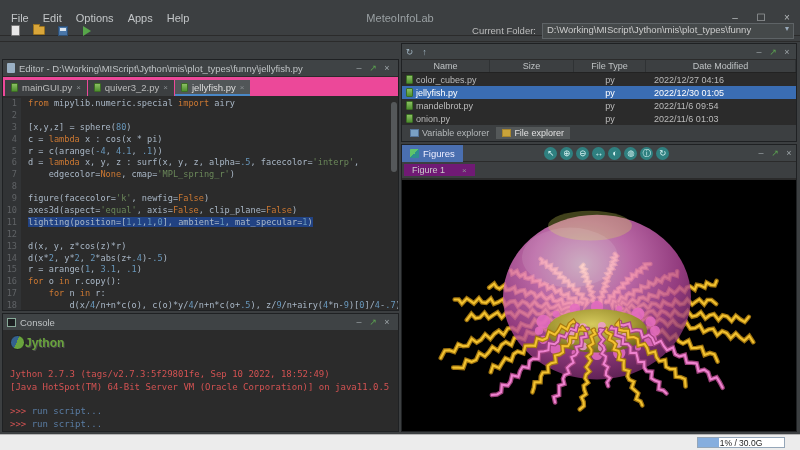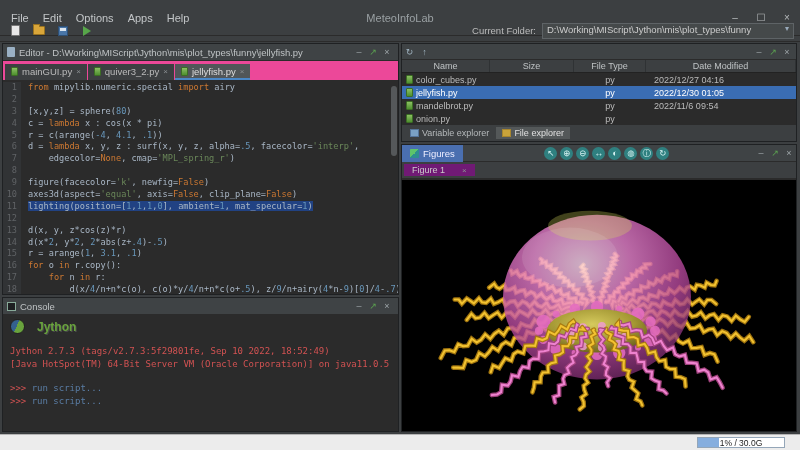--- a/index.html
+++ b/index.html
@@ -25,21 +25,21 @@
   .open-folder-icon::before{content:'';position:absolute;top:-3px;left:-1px;width:5px;height:2px;background:#d9a63a;border:1px solid #9a7320;border-bottom:none;}
   .save-icon{width:10px;height:10px;background:#4976a8;border:1px solid #2e4f74;}
   .save-icon::before{content:'';display:block;margin:1px auto 0;width:6px;height:3px;background:#dce6f0;}
   .run-icon{width:0;height:0;border-left:8px solid #57a64a;border-top:5px solid transparent;border-bottom:5px solid transparent;}
   .folder-area{margin-left:auto;display:flex;align-items:center;gap:6px;}
   .combo{width:252px;height:16px;background:#45494a;border:1px solid #5e6366;display:flex;align-items:flex-start;
          padding:0 4px;color:#ccc;font-size:9.5px;white-space:nowrap;overflow:hidden;}
   .combo-arrow{margin-left:auto;color:#9ab;font-size:8px;}
   
   .main{position:absolute;top:42px;bottom:16px;left:0;right:0;}
-  .left-col{position:absolute;left:2px;width:397px;top:1px;bottom:2px;}
+  .left-col{position:absolute;left:2px;width:397px;top:17px;bottom:2px;}
   .right-col{position:absolute;left:401px;right:3px;top:1px;bottom:2px;}
   .panel{position:absolute;background:#2b2b2b;border:1px solid #1f2123;overflow:hidden;}
   .panel-header{height:17px;display:flex;align-items:center;gap:4px;background:#3f4345;
                 border-bottom:1px solid #2b2b2b;font-size:9.5px;color:#bfc3c5;padding:0 4px;white-space:nowrap;}
   .ph-controls{margin-left:auto;display:flex;align-items:center;}
   .ph-btn{width:14px;text-align:center;color:#9da5a8;font-size:9px;}
   .ph-btn.green{color:#5aa050;}
   .doc-icon{width:8px;height:10px;background:#9ab0c4;border-radius:1px;flex:none;}
   .console-icon{width:9px;height:9px;background:#1d1f21;border:1px solid #8a9;flex:none;}
   
@@ -54,21 +54,21 @@
   .code-line{display:flex;height:11.9px;line-height:11.9px;}
   .ln{width:18px;flex:none;text-align:right;padding-right:4px;color:#606366;background:#313335;}
   .lc{padding-left:7px;white-space:pre;color:#a9b7c6;}
   .tok-kw{color:#cc7832;}.tok-str{color:#6a8759;}.tok-num{color:#6897bb;}.tok-txt{color:#a9b7c6;}
   .code-line.current .lc span{background:#214283;}
   .vscroll{position:absolute;right:1px;top:42px;width:6px;height:70px;background:#55585a;border-radius:3px;}
   
   .console-panel{top:254px;left:0;right:0;bottom:0;}
   .console-body{position:absolute;top:17px;left:0;right:0;bottom:0;padding:4px 7px;
                 font-family:"DejaVu Sans Mono","Liberation Mono",monospace;font-size:9px;overflow:hidden;}
-  .jython-row{display:flex;align-items:center;gap:12px;margin-bottom:11px;}
+  .jython-row{display:flex;align-items:center;gap:0;margin-bottom:18px;}
   .jy-logo{width:15px;height:15px;border-radius:50%;background:linear-gradient(115deg,#34618e 45%,#69a33d 45%);border:1px solid #222;}
   .jy-text{color:#69a33d;font-weight:bold;font-size:12px;font-family:"Liberation Sans",sans-serif;text-shadow:1px 1px 0 #4a4a4a;}
   .console-line{white-space:pre;line-height:12.5px;}
   .console-lines .console-line:nth-child(3){margin-top:12px;}
   .cl-info{color:#d25252;}
   .cl-prompt{color:#d25252;}
   .cl-cmd{color:#5a7da5;}
   
   .fe-panel{top:0;left:0;right:0;height:99px;}
   .fe-toolbar{height:15px;display:flex;align-items:center;justify-content:flex-end;background:#3f4345;padding-right:2px;}
@@ -338,20 +338,21 @@
               <div class="fe-cell c-type">py</div>
               <div class="fe-cell c-date">2022/11/6 09:54</div>
             </div>
             <div class="fe-row">
               <div class="fe-cell c-name">
                 <span class="py-icon"></span>
                 <span>onion.py</span>
               </div>
               <div class="fe-cell c-size">421</div>
               <div class="fe-cell c-type">py</div>
+              <div class="fe-cell c-date">2022/11/6 01:03</div>
             </div>
           </div>
         <div class="fe-tabs">
             <div class="fe-tab">
               <span class="bt-icon table-icon"></span>
               <span>Variable explorer</span>
             </div>
             <div class="fe-tab active">
               <span class="bt-icon folder-icon"></span>
               <span>File explorer</span>

